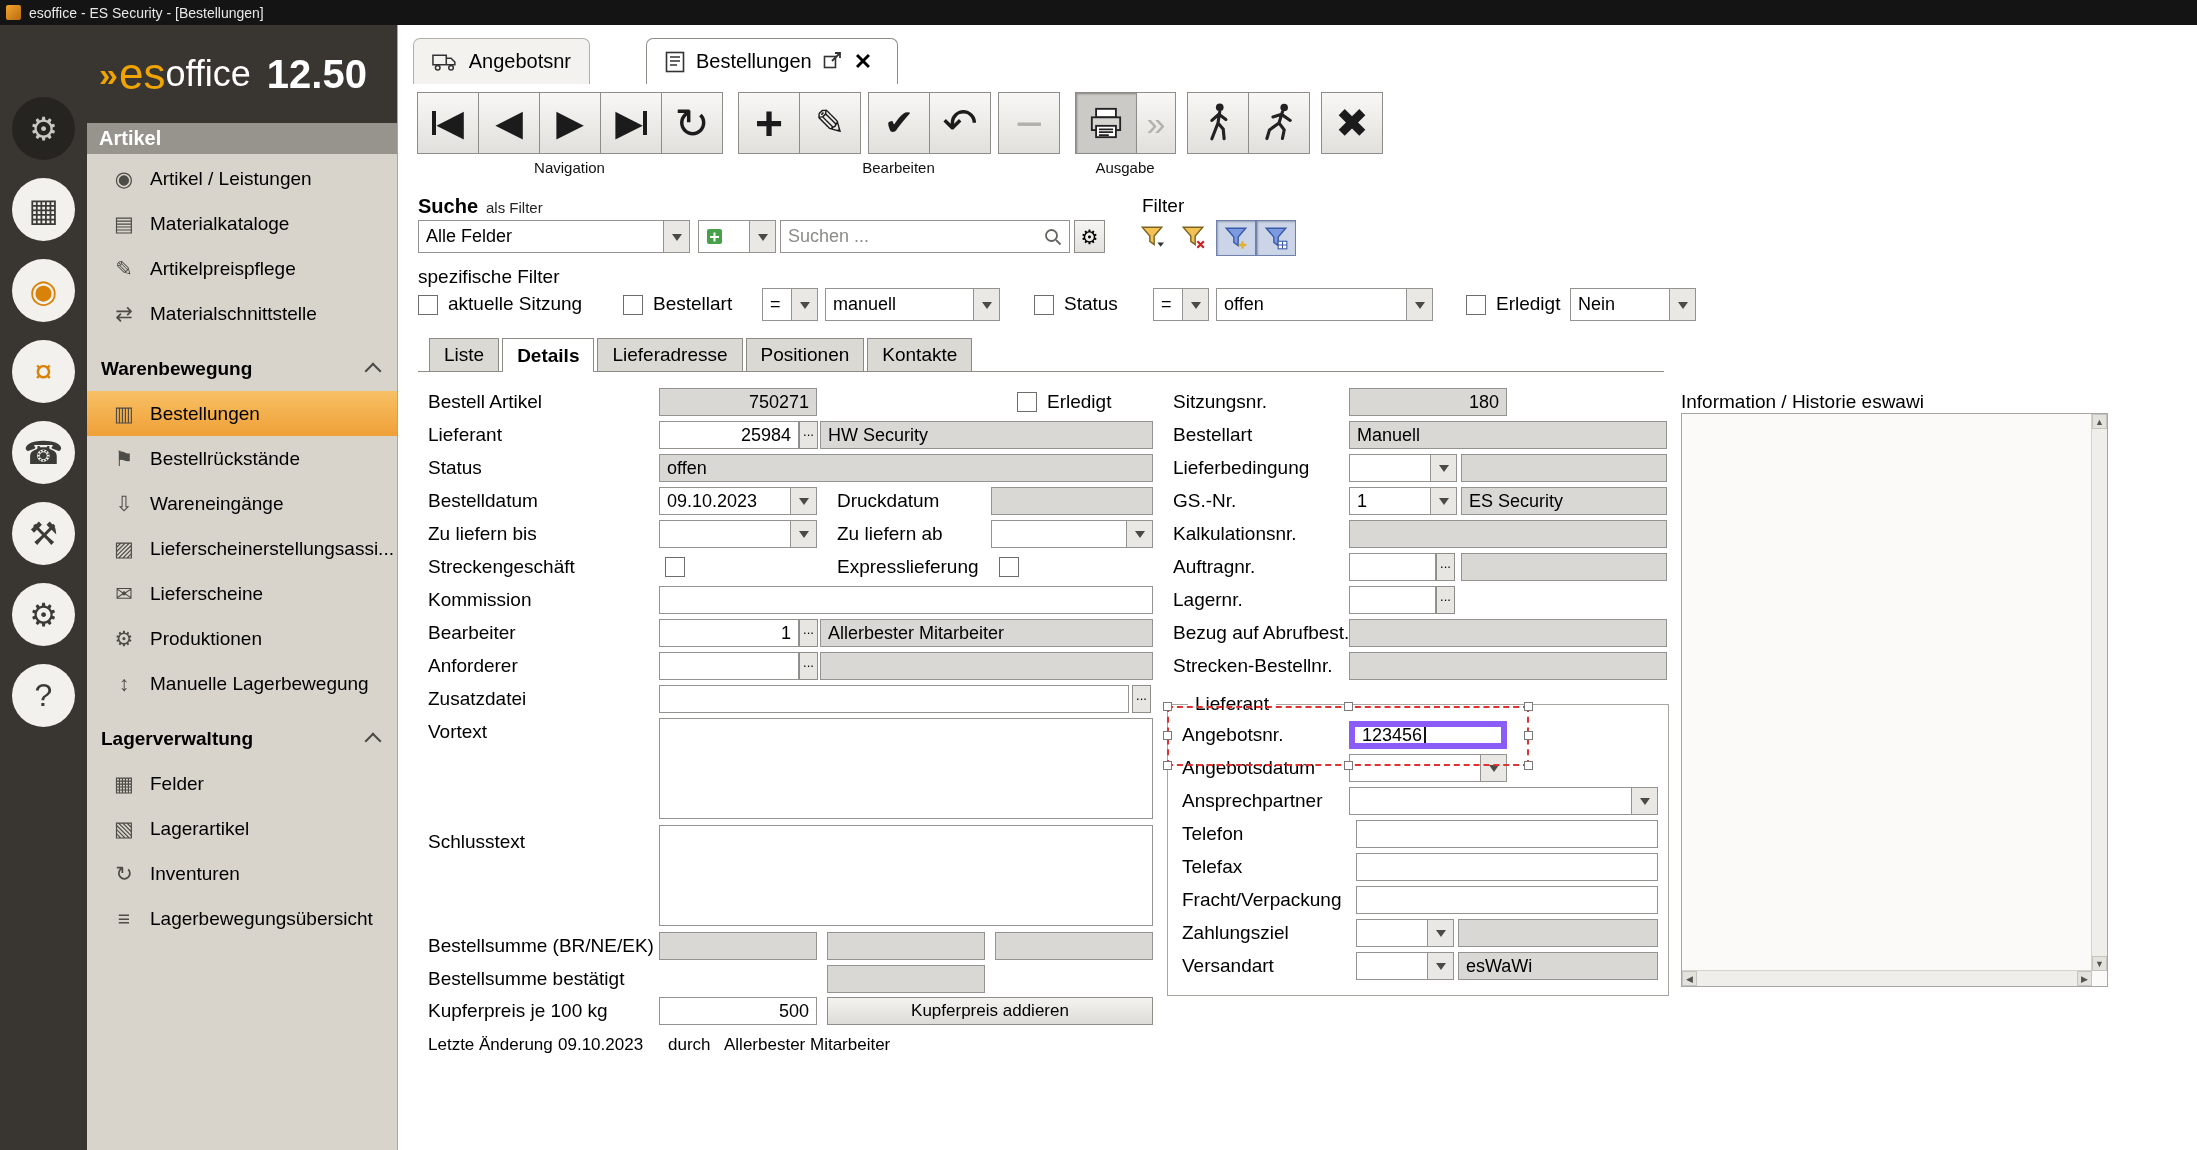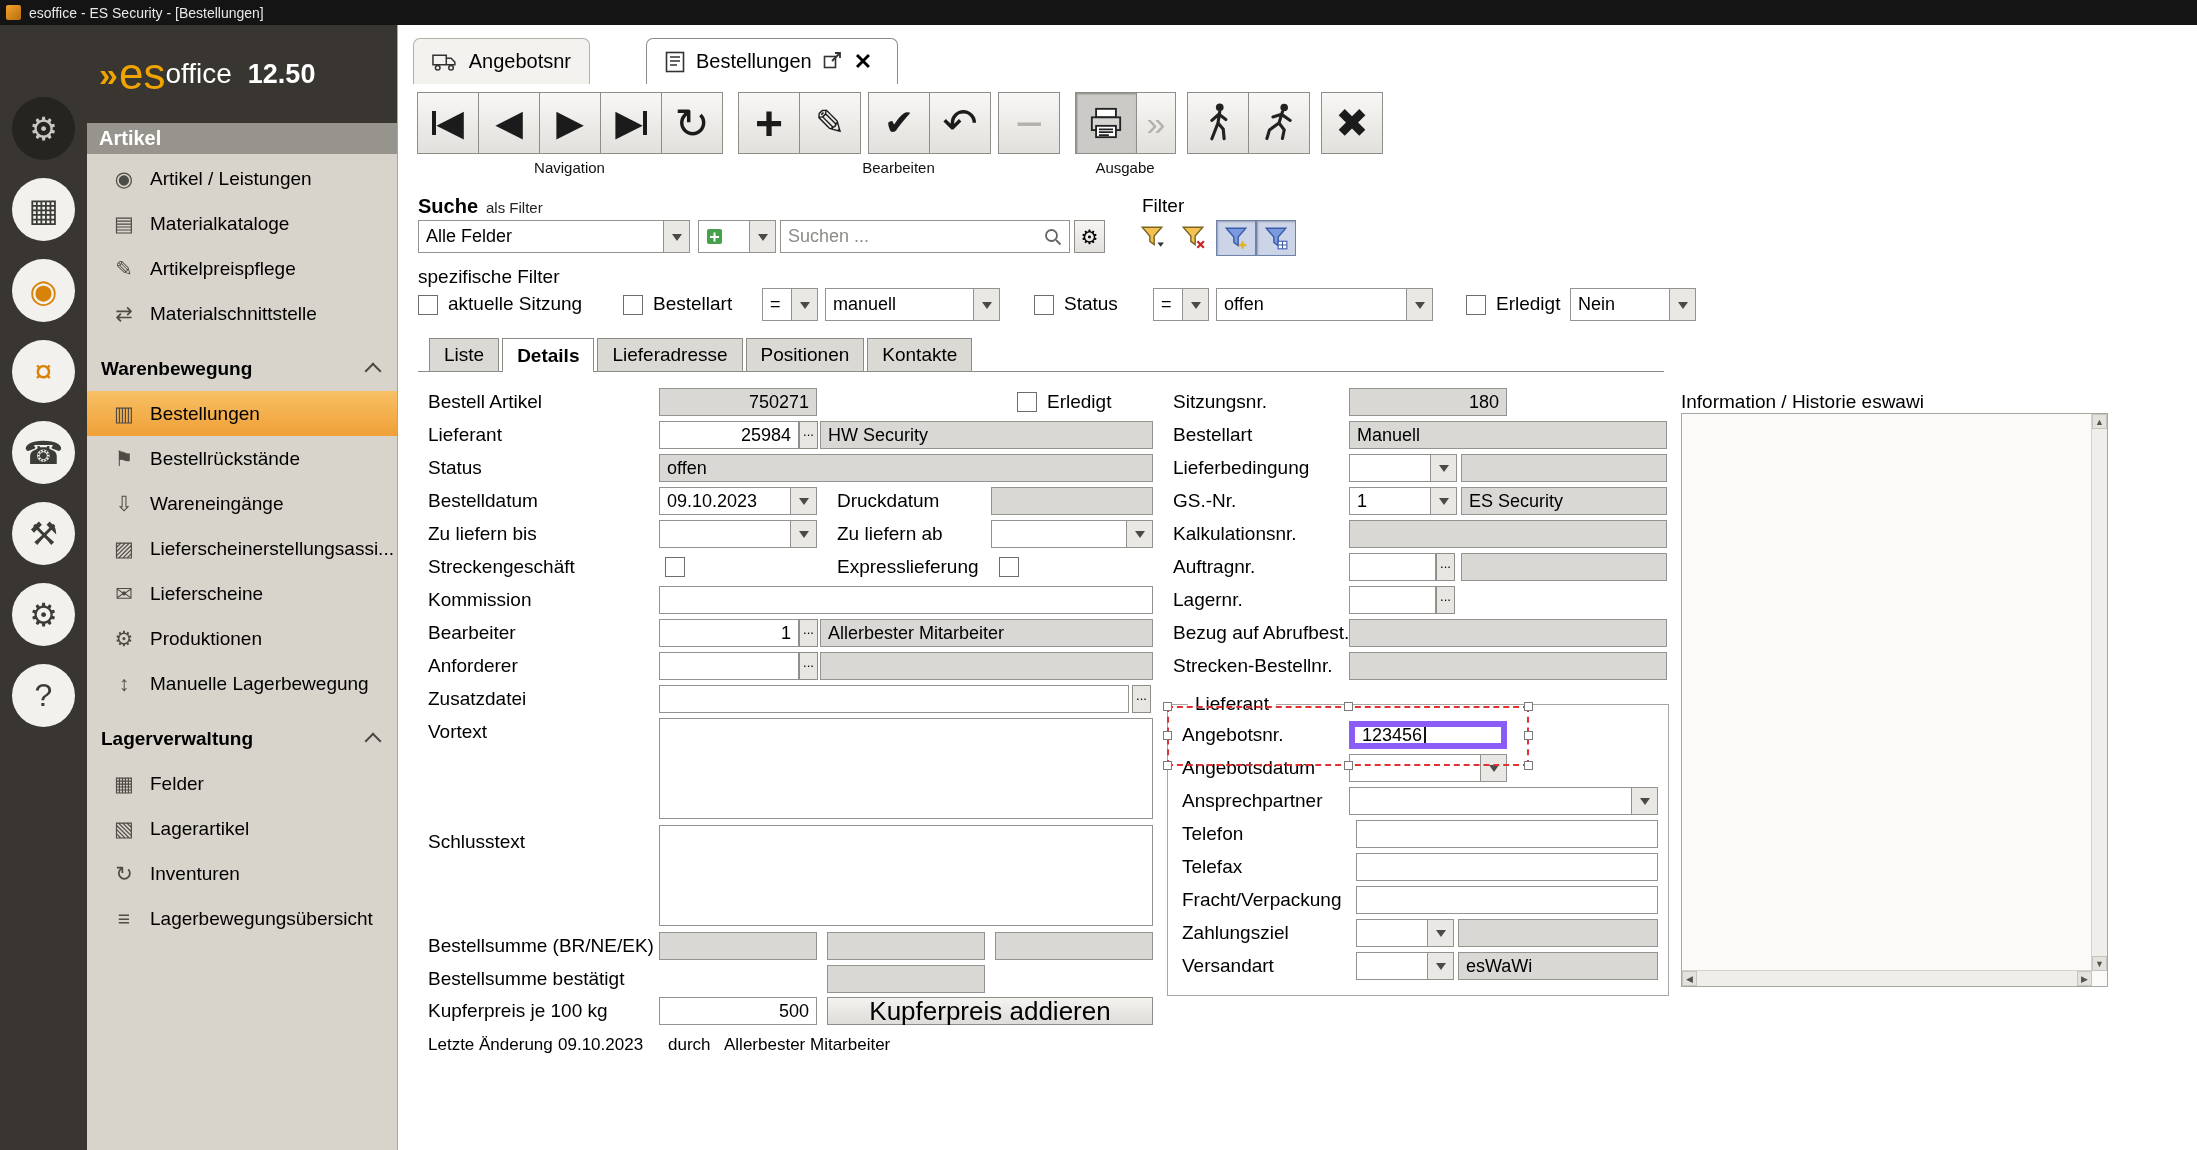--- a/index.html
+++ b/index.html
@@ -15,22 +15,22 @@
   .circle{width:63px;height:63px;border-radius:50%;background:#f3f1ed;color:#3b3b38;
     display:flex;align-items:center;justify-content:center;font-size:32px;cursor:default}
   .circle.dark{background:#262420;color:#c9c7c2}
   .circle .accent{color:#d9820a}
   
   .sidebar{width:310px;background:#d8d4cc;border-right:1px solid #a9a69f;display:flex;
     flex-direction:column;flex-shrink:0}
   .logo{height:98px;background:#393631;display:flex;align-items:center;padding-left:12px;white-space:nowrap}
   .logo .chev{color:#f0a400;font-size:34px;font-weight:bold;margin-right:1px}
   .logo .es{color:#f0a400;font-size:44px}
-  .logo .office{color:#fff;font-size:28px}
-  .logo .ver{color:#fff;font-size:27px;font-weight:bold;margin-left:16px}
+  .logo .office{color:#fff;font-size:36px}
+  .logo .ver{color:#fff;font-size:40px;font-weight:bold;margin-left:16px}
   .sb-header{height:31px;background:#96948d;color:#fff;font-weight:bold;font-size:20px;
     display:flex;align-items:center;padding-left:12px}
   .sb-body{flex:1;padding-top:2px}
   .sb-section{height:45px;display:flex;align-items:center;justify-content:space-between;
     font-weight:bold;font-size:19px;padding:0 18px 0 14px;margin-top:10px}
   .sb-section:first-child{margin-top:0}
   .chev-up{width:10px;height:10px;border-left:2px solid #4a4a46;border-top:2px solid #4a4a46;
     transform:rotate(45deg);margin-top:5px}
   .sb-item{height:45px;display:flex;align-items:center;gap:13px;padding-left:24px;font-size:19px;cursor:default}
   .sb-item .ic{width:26px;text-align:center;font-size:21px;color:#4e4c47}
@@ -81,21 +81,21 @@
   .vtab.active{background:#fff;font-weight:bold;height:33px;margin-bottom:-1px}
   
   .form{position:absolute;top:347px;left:0;right:0;bottom:0}
   .fl{position:absolute;font-size:19px;white-space:nowrap}
   .f{height:28px;font-size:18px}
   .dots{position:absolute;width:19px;height:28px;border:1px solid #8f8d87;background:#e8e6e2;
     box-sizing:border-box;cursor:default}
   .dots::after{content:"...";display:block;text-align:center;font-size:13px;line-height:20px}
   .ta{position:absolute;border:1px solid #959390;background:#fff;box-sizing:border-box}
   .btn{position:absolute;height:28px;border:1px solid #8f8d87;background:linear-gradient(#f4f3f0,#dddcd8);
-    box-sizing:border-box;display:flex;align-items:center;justify-content:center;font-size:26px;cursor:default}
+    box-sizing:border-box;display:flex;align-items:center;justify-content:center;font-size:17px;cursor:default}
   .group{position:absolute;border:1px solid #a8a6a1}
   .gtitle{position:absolute;background:#fff;padding:0 7px;font-size:19px}
   .small{font-size:17px}
   .caret{display:inline-block;width:2px;height:20px;background:#111;margin-left:2px}
   .sel{position:absolute;border:2px dashed #e03232;box-sizing:border-box;z-index:30;pointer-events:none}
   .hdl{position:absolute;width:9px;height:9px;background:#fff;border:1px solid #7a7a7a;box-sizing:border-box;z-index:31}
   .fld.hot{border:6px solid #8b5cf6;z-index:32}
   .panel{position:absolute;border:1px solid #a8a6a1;background:#fbfaf8;box-sizing:border-box}
   .sb-track-v{position:absolute;right:0;top:0;bottom:15px;width:15px;background:#efeeea;border-left:1px solid #d4d2cc}
   .sb-track-h{position:absolute;left:0;right:15px;bottom:0;height:15px;background:#efeeea;border-top:1px solid #d4d2cc}

